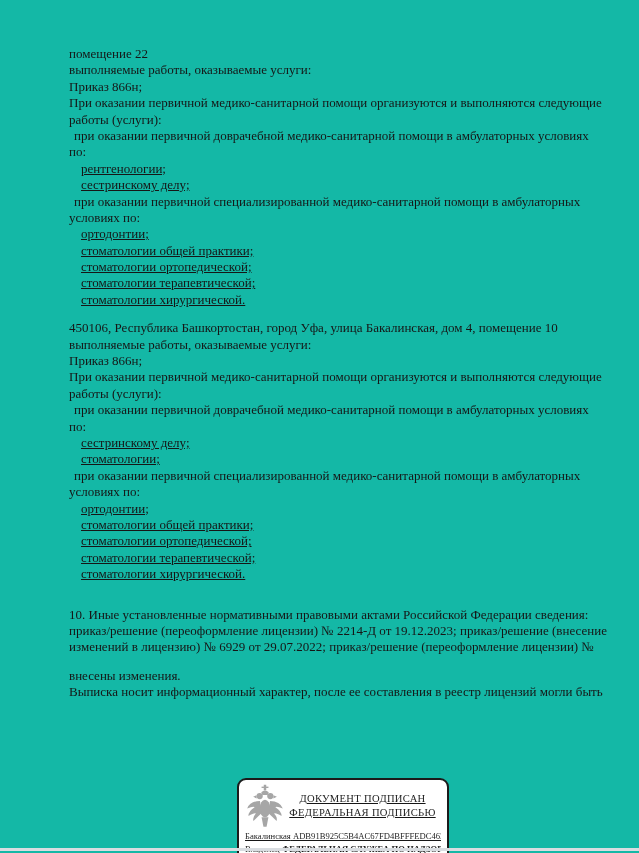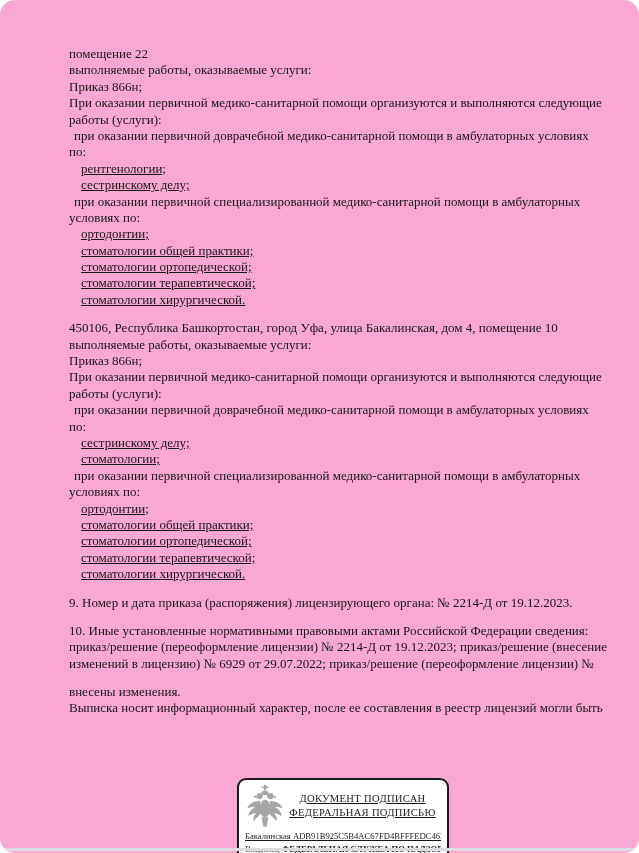--- a/index.html
+++ b/index.html
@@ -1,24 +1,23 @@
 <!DOCTYPE html>
 <html><head>
 <meta charset="utf-8">
 <style>
   * { margin:0; padding:0; box-sizing:border-box; }
   html,body { background:#ffffff; }
   .page {
     position:relative;
     width:639px; height:853px;
-    background:#f9a8d4;
+    background:#14b8a6;
     overflow:hidden;
     font-family:"Liberation Serif","DejaVu Serif",serif;
     color:#161616;
-    border-radius:15px;
   }
   .doc-text {
     position:absolute;
     left:69px; top:46px; width:528px;
     font-size:13px;
   }
   .line {
     line-height:16.4px;
     height:16.4px;
     white-space:nowrap;
@@ -103,21 +102,20 @@
       <div class="line i2">сестринскому делу;</div>
       <div class="line i2">стоматологии;</div>
       <div class="line i1">при оказании первичной специализированной медико-санитарной помощи в амбулаторных</div>
       <div class="line i0">условиях по:</div>
       <div class="line i2">ортодонтии;</div>
       <div class="line i2">стоматологии общей практики;</div>
       <div class="line i2">стоматологии ортопедической;</div>
       <div class="line i2">стоматологии терапевтической;</div>
       <div class="line i2">стоматологии хирургической.</div>
       <div class="line blank"></div>
-      <div class="line i0">9. Номер и дата приказа (распоряжения) лицензирующего органа: № 2214-Д от 19.12.2023.</div>
       <div class="line blank"></div>
       <div class="line i0">10. Иные установленные нормативными правовыми актами Российской Федерации сведения:</div>
       <div class="line i0">приказ/решение (переоформление лицензии) № 2214-Д от 19.12.2023; приказ/решение (внесение</div>
       <div class="line i0">изменений в лицензию) № 6929 от 29.07.2022; приказ/решение (переоформление лицензии) №</div>
       <div class="line blank"></div>
       <div class="line i0">внесены изменения.</div>
       <div class="line i0">Выписка носит информационный характер, после ее составления в реестр лицензий могли быть</div>
     </div>
 
   <div class="stamp">

